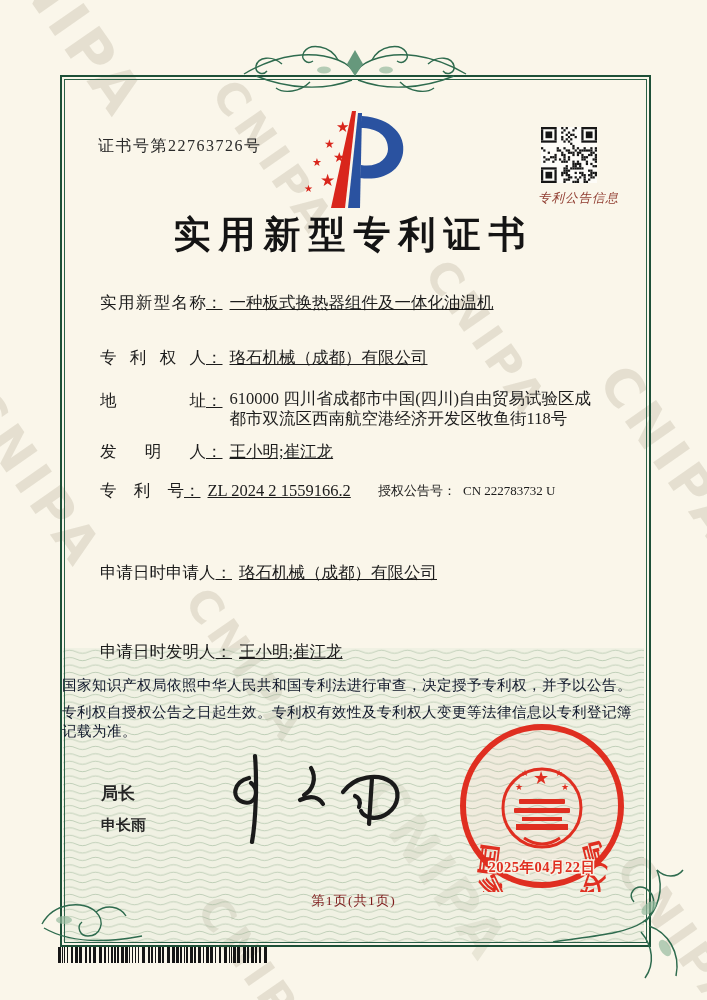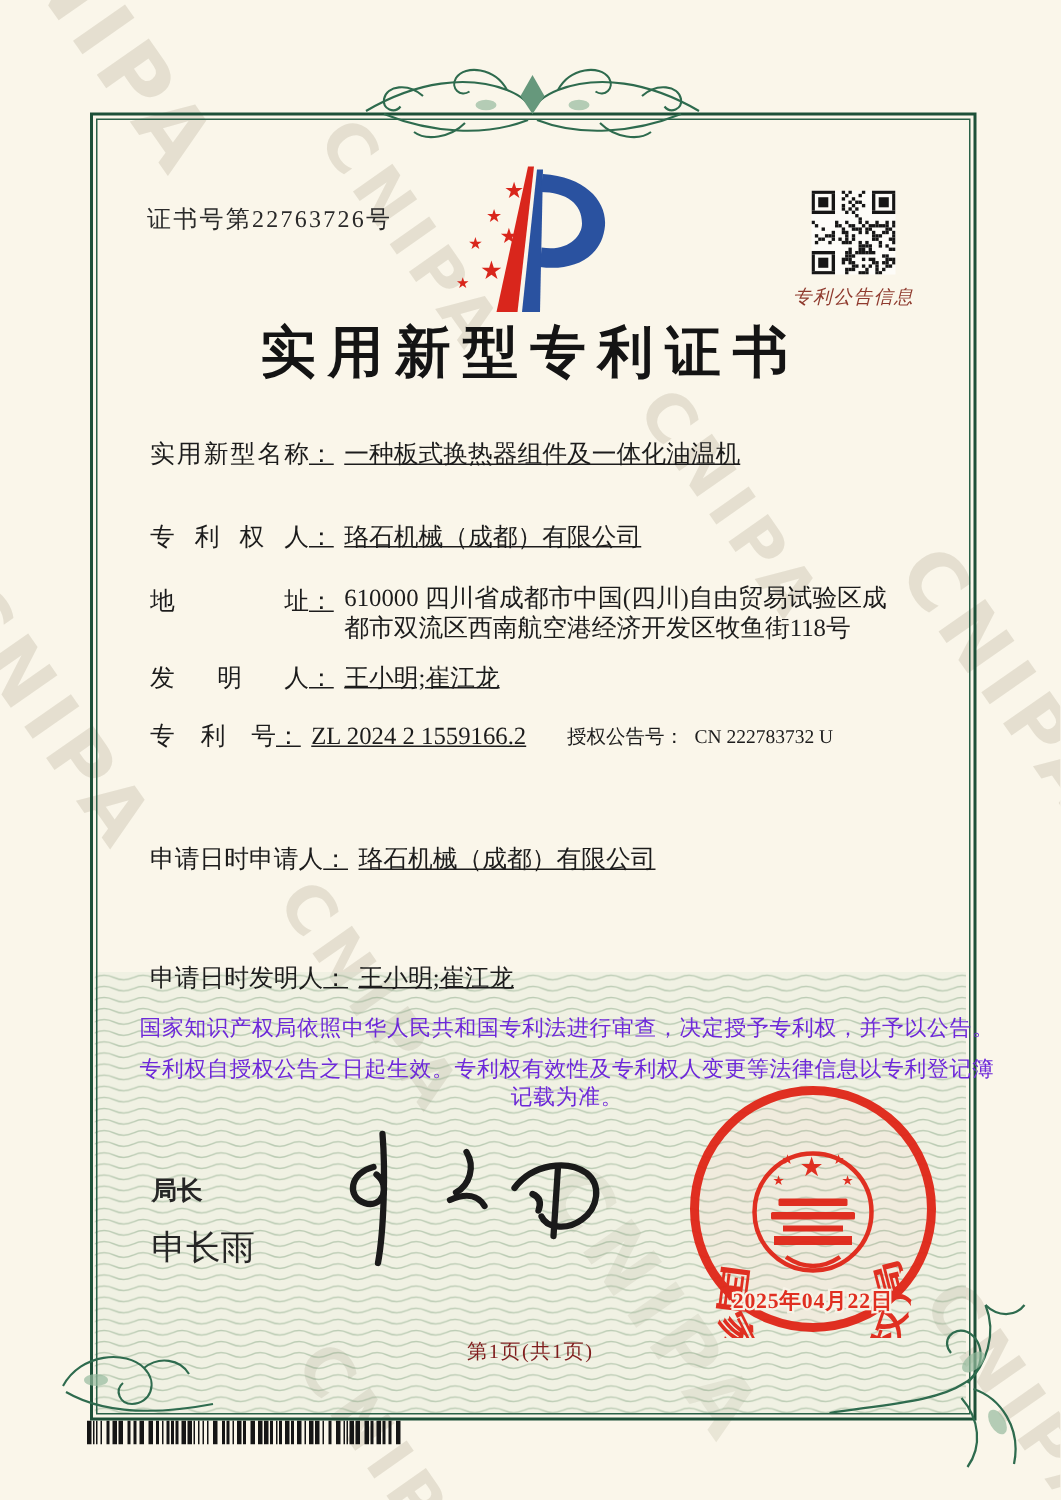--- a/index.html
+++ b/index.html
@@ -11,40 +11,40 @@
       user-select:none;pointer-events:none;}
   
   .frame{position:absolute;left:60px;top:75px;width:587px;height:868px;border:2px solid #1d5038;}
   .frame-inner{position:absolute;inset:2px;border:1px solid #2a6148;}
   
   .waves{position:absolute;left:63px;top:648px;}
   
   .cert-no{position:absolute;left:98px;top:136px;font-size:16px;letter-spacing:1.5px;color:#2a2a2a;}
   .logo{position:absolute;left:296px;top:106px;}
   .qr{position:absolute;left:541px;top:127px;background:#fdfcf8;}
-  .qr-caption{position:absolute;left:519px;top:190px;width:100px;text-align:center;font-size:12.5px;
+  .qr-caption{position:absolute;left:519px;top:190px;width:100px;text-align:right;font-size:12.5px;
       font-style:italic;letter-spacing:1px;}
   .title{position:absolute;left:0;top:210px;width:707px;text-align:center;font-size:37px;
       font-weight:700;letter-spacing:8px;color:#141414;}
   
   .frow{position:absolute;left:100px;font-size:16.5px;line-height:24px;color:#1c1c1c;white-space:nowrap;text-decoration:underline;}
   .frow-r{position:absolute;left:378px;font-size:13px;line-height:24px;color:#1c1c1c;white-space:nowrap;}
   .lab{display:inline-block;text-align:justify;text-align-last:justify;text-justify:inter-character;vertical-align:top;}
   .w106{width:106px}.w84{width:84px}
   .colon{margin-right:7px;vertical-align:top;}
   .val{vertical-align:top;}
   .val-wrap{display:inline-block;width:372px;white-space:normal;line-height:20px;}
   
-  .stmt{position:absolute;left:62px;width:584px;text-align:center;font-size:14.5px;color:#6d28d9;
-      letter-spacing:0.5px;padding-left:24px;}
+  .stmt{position:absolute;left:62px;width:584px;font-size:14.5px;color:#0f172a;
+      letter-spacing:0.5px;}
   
   .sig-title{position:absolute;left:101px;top:782px;font-family:Liberation Serif, serif;
       font-weight:700;font-size:17px;color:#262626;}
   .sig-name{position:absolute;left:101px;top:816px;font-family:"Liberation Sans","DejaVu Sans",sans-serif;
-      font-weight:400;font-size:23px;color:#262626;}
+      font-weight:700;font-size:15px;color:#262626;}
   .sig-svg{position:absolute;left:205px;top:738px;}
   .seal{position:absolute;left:456px;top:720px;opacity:0.95;}
   
   .pageno{position:absolute;left:0;top:892px;width:707px;text-align:center;font-size:13.5px;
       letter-spacing:1px;color:#7f1d1d;}
   .barcode{position:absolute;left:58px;top:947px;}
   .orn{position:absolute;pointer-events:none;}
 </style>
 </head>
 <body>

